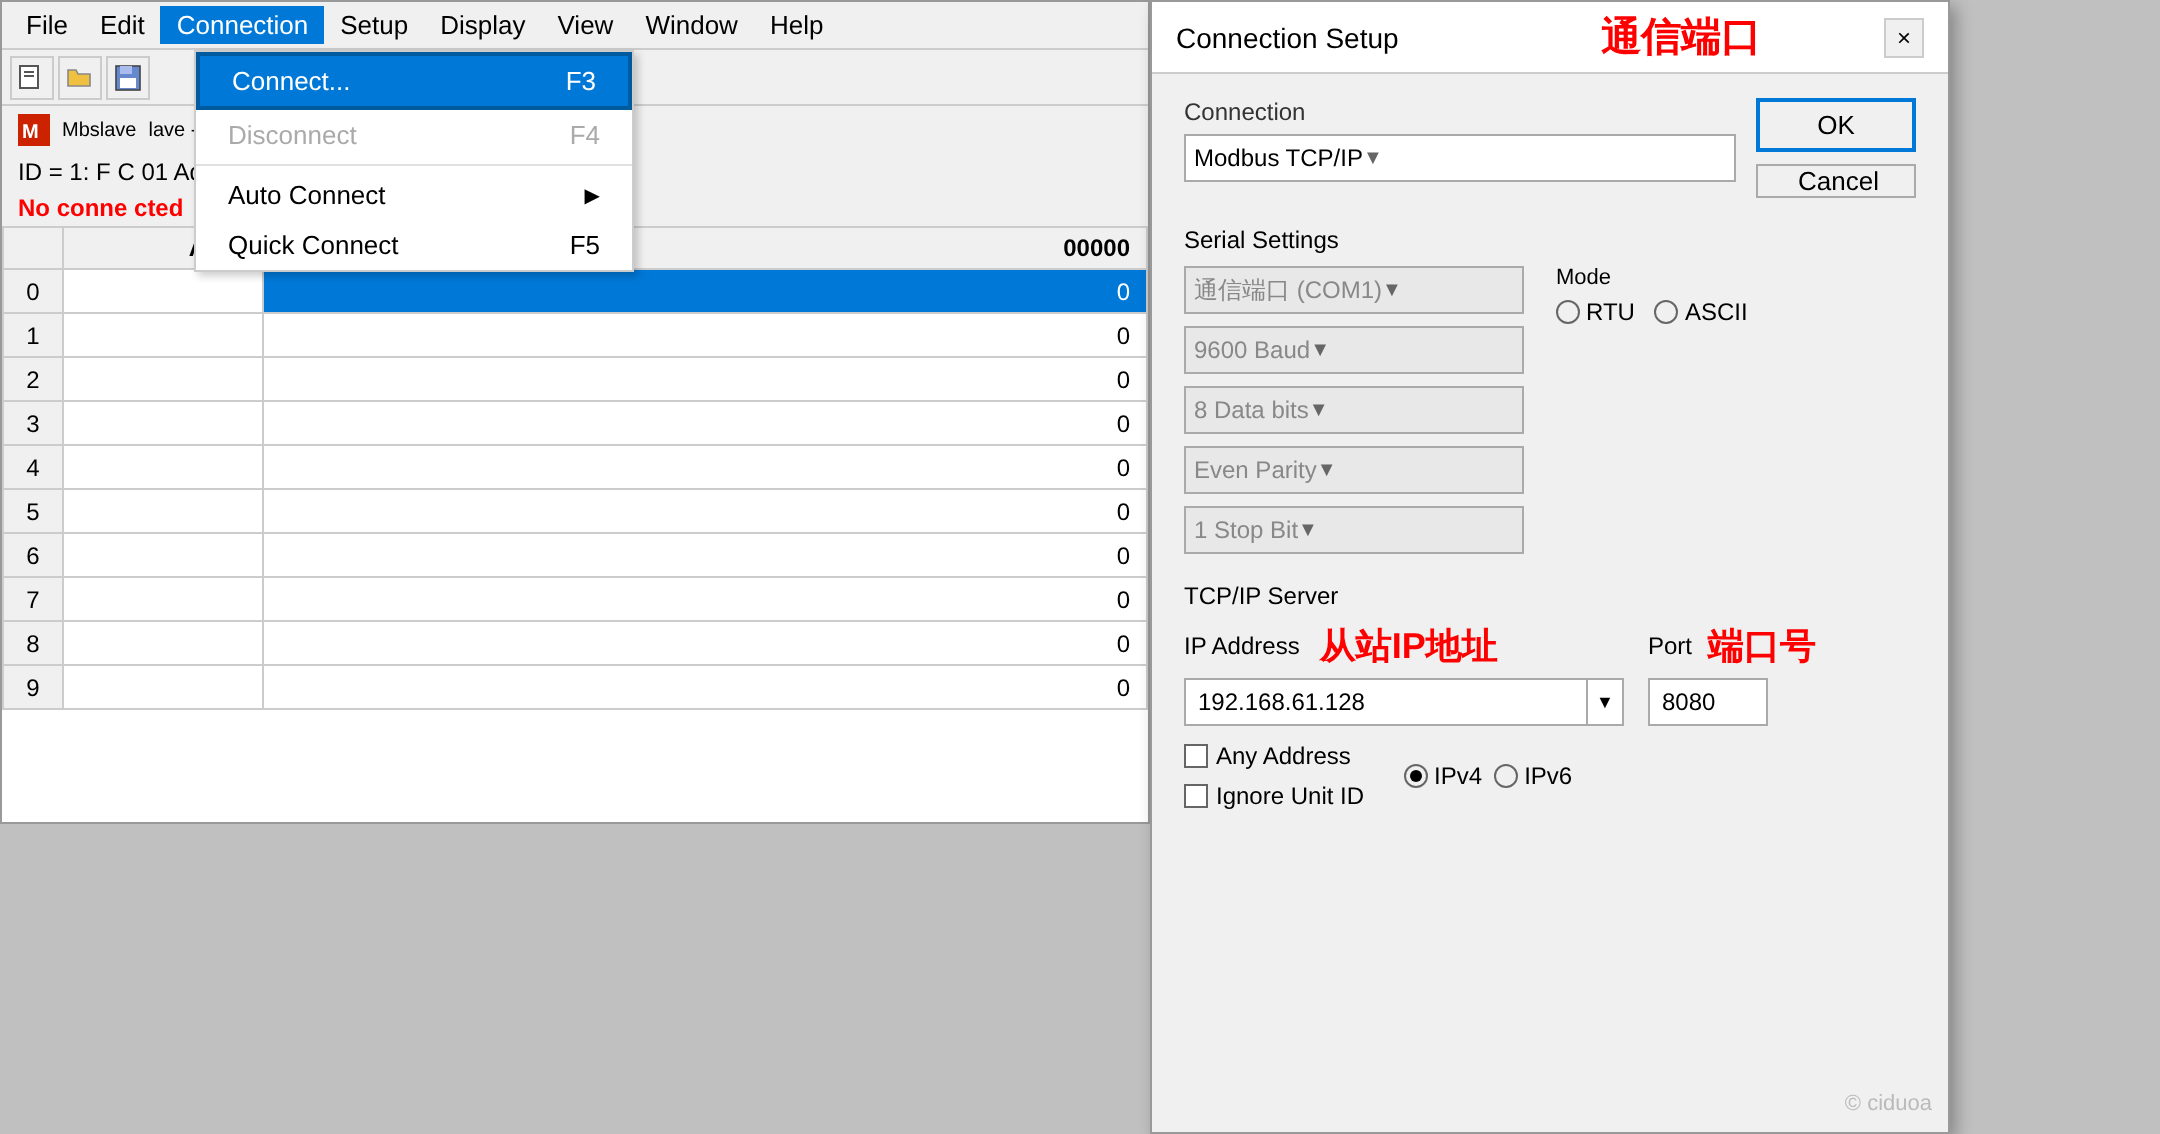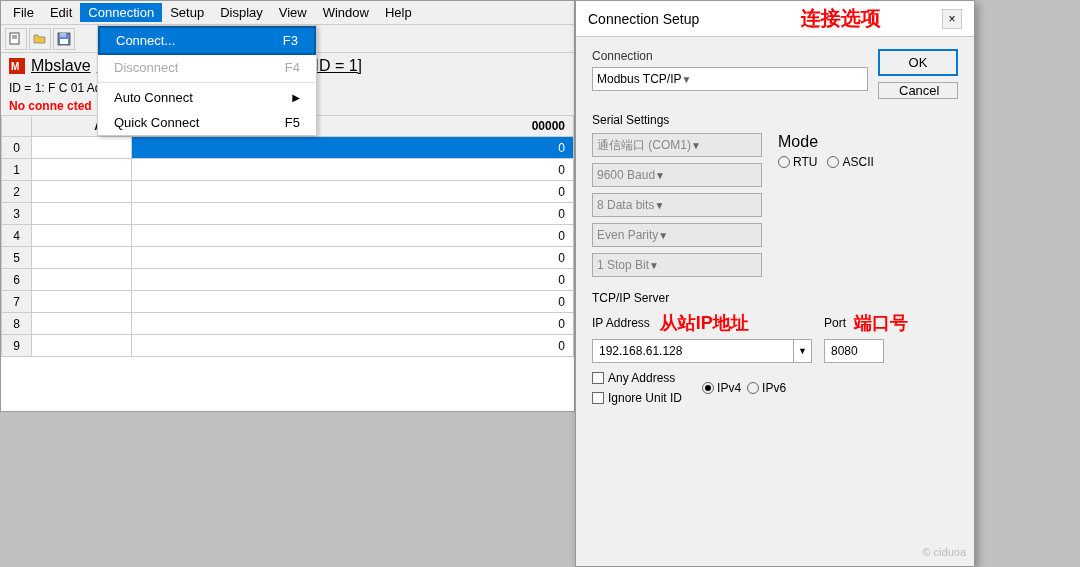--- a/index.html
+++ b/index.html
@@ -120,23 +120,22 @@
       height: 16px;
       background: #cc0000;
       display: flex;
       align-items: center;
       justify-content: center;
       color: white;
       font-size: 9px;
       font-weight: bold;
     }
     .window-title-text {
-      font-size: 16px;
+      font-size: 10px;
       font-weight: normal;
-      text-decoration: underline;
     }
 
     
     .id-bar {
       background: #f0f0f0;
       padding: 2px 8px;
       font-size: 12px;
     }
 
     
@@ -372,21 +371,21 @@
     }
     .serial-left {
       display: flex;
       flex-direction: column;
       gap: 6px;
     }
     .serial-right {
       flex: 1;
     }
     .flow-control-title {
-      font-size: 16px;
+      font-size: 11px;
       margin-bottom: 4px;
     }
     .flow-control-row {
       display: flex;
       align-items: center;
       gap: 8px;
       margin-bottom: 4px;
     }
     .rts-delay-row {
       display: flex;
@@ -606,21 +605,21 @@
       <span class="shortcut">F5</span>
     </div>
   </div>
 </div>
 
 <div class="dialog">
 
   <div class="dialog-titlebar">
     <span class="dialog-title">Connection Setup</span>
 
-    <span class="annotation-label" style="position:relative; top:0; left:20px; font-size:20px;">连接选项</span>
+    <span class="annotation-label" style="position:relative; top:0; left:20px; font-size:20px;">通信端口</span>
     <div class="dialog-close-btn">×</div>
   </div>
 
   <div class="dialog-body">
 
     <div class="connection-row">
       <div class="connection-left">
         <div class="section-header">Connection</div>
         <div class="select-ctrl wide">
           <span>Modbus TCP/IP</span>

